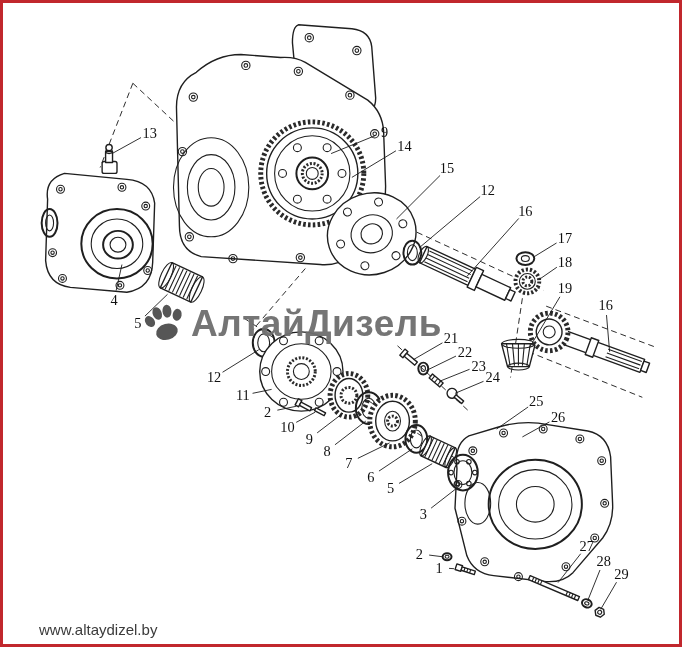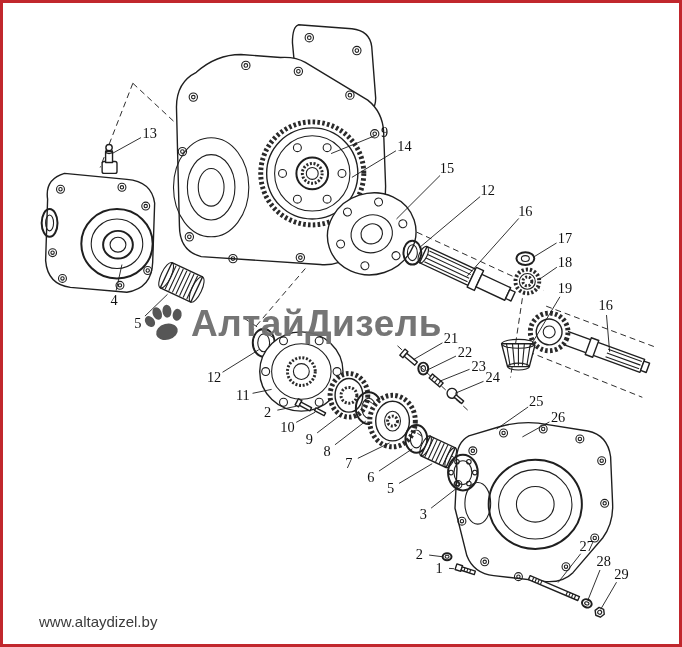--- a/index.html
+++ b/index.html
@@ -19,21 +19,21 @@
   .leader{ stroke:#1a1a1a; stroke-width:0.9; }
   .callout{ font:14.5px "Liberation Serif", serif; fill:#101010; text-anchor:middle; }
 
   .watermark{position:absolute;left:140px;top:299px;display:flex;align-items:center;
              font-family:"Liberation Sans",sans-serif;font-weight:700;font-size:37px;
              letter-spacing:.5px;opacity:.95;z-index:5;white-space:nowrap;}
   .wm-gray{color:var(--wm-gray,#6e6e6e);}
   .wm-red{color:var(--wm-red,#c2272b);}
   .paw{width:44px;height:44px;margin-right:4px;transform:rotate(-14deg);}
   .paw ellipse{fill:var(--paw-color,#4d4d4d);}
-  .footer-url{position:absolute;left:36px;bottom:14px;font:15px "Liberation Sans",sans-serif;
+  .footer-url{position:absolute;left:36px;bottom:6px;font:15px "Liberation Sans",sans-serif;
               color:var(--footer-color,#3b3b3b);z-index:5;margin-top:47px;}
 </style>
 </head>
 <body>
 
 <div class="frame">
 
 <svg class="diagram" width="676" height="641" viewBox="0 0 682 647" preserveAspectRatio="none">
 
   <g>

